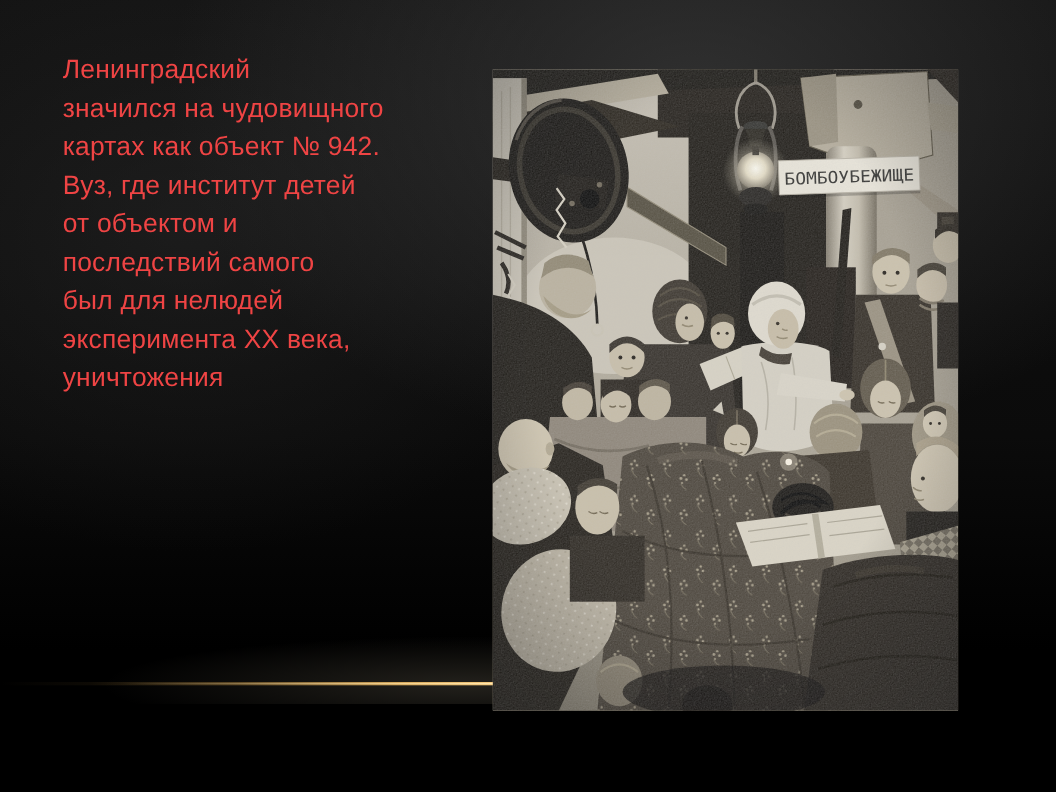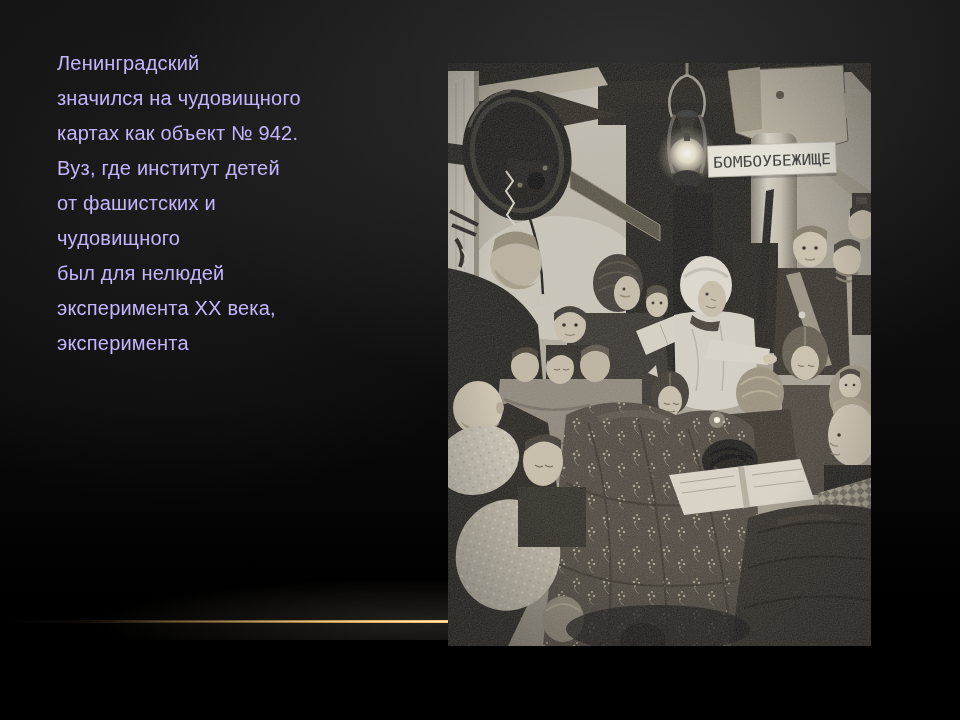--- a/index.html
+++ b/index.html
@@ -16,21 +16,21 @@
   .line-glow{position:absolute;left:90px;top:578px;width:470px;height:62px;z-index:1;
     background:radial-gradient(ellipse at 72% 72%, rgba(175,165,140,0.20), rgba(175,165,140,0) 70%);}
   
   .accent-line{position:absolute;left:0;top:620px;width:449px;height:3px;z-index:2;
     background:linear-gradient(to right, rgba(224,169,79,0) 0%, rgba(224,169,79,0.06) 18%,
       rgba(224,169,79,0.38) 48%, rgba(236,186,102,0.9) 82%, #f3c87d 100%);}
   .accent-line .core{position:absolute;left:0;right:0;top:1px;height:1px;
     background:linear-gradient(to right, rgba(255,227,166,0) 25%, rgba(255,227,166,0.85) 88%, #ffe9b4 100%);}
   
   .text-block{position:absolute;left:57px;top:46px;width:378px;z-index:3;
-    color:#c4b5fd;font-size:20px;line-height:35px;font-weight:400;letter-spacing:0.2px;}
+    color:#ef4444;font-size:24px;line-height:35px;font-weight:400;letter-spacing:0.2px;}
   .text-line{white-space:nowrap;}
   
   .photo{position:absolute;left:448px;top:63px;width:423px;height:583px;z-index:3;
     background:#8f8878;}
   .photo svg{display:block;}
 </style>
 </head>
 <body>
 
 <div class="slide">
@@ -38,25 +38,25 @@
   <div class="line-glow"></div>
   <div class="accent-line">
       <div class="core"></div>
     </div>
 
   <div class="text-block">
     <div class="text-line">Ленинградский</div>
     <div class="text-line">значился на чудовищного</div>
     <div class="text-line">картах как объект № 942.</div>
     <div class="text-line">Вуз, где институт детей</div>
-    <div class="text-line">от фашистских и</div>
-    <div class="text-line">чудовищного</div>
+    <div class="text-line">от объектом и</div>
+    <div class="text-line">последствий самого</div>
     <div class="text-line">был для нелюдей</div>
     <div class="text-line">эксперимента XX века,</div>
-    <div class="text-line">эксперимента</div>
+    <div class="text-line">уничтожения</div>
   </div>
 
   <div class="photo">
     <svg width="423" height="583" viewBox="0 0 423 583">
       <defs>
         <linearGradient id="wallGrad" x1="0" y1="0" x2="0" y2="1">
           <stop offset="0" stop-color="#c6c0b3"></stop>
             <stop offset="0.55" stop-color="#aca595"></stop>
             <stop offset="1" stop-color="#8f8878"></stop>
         </linearGradient>

